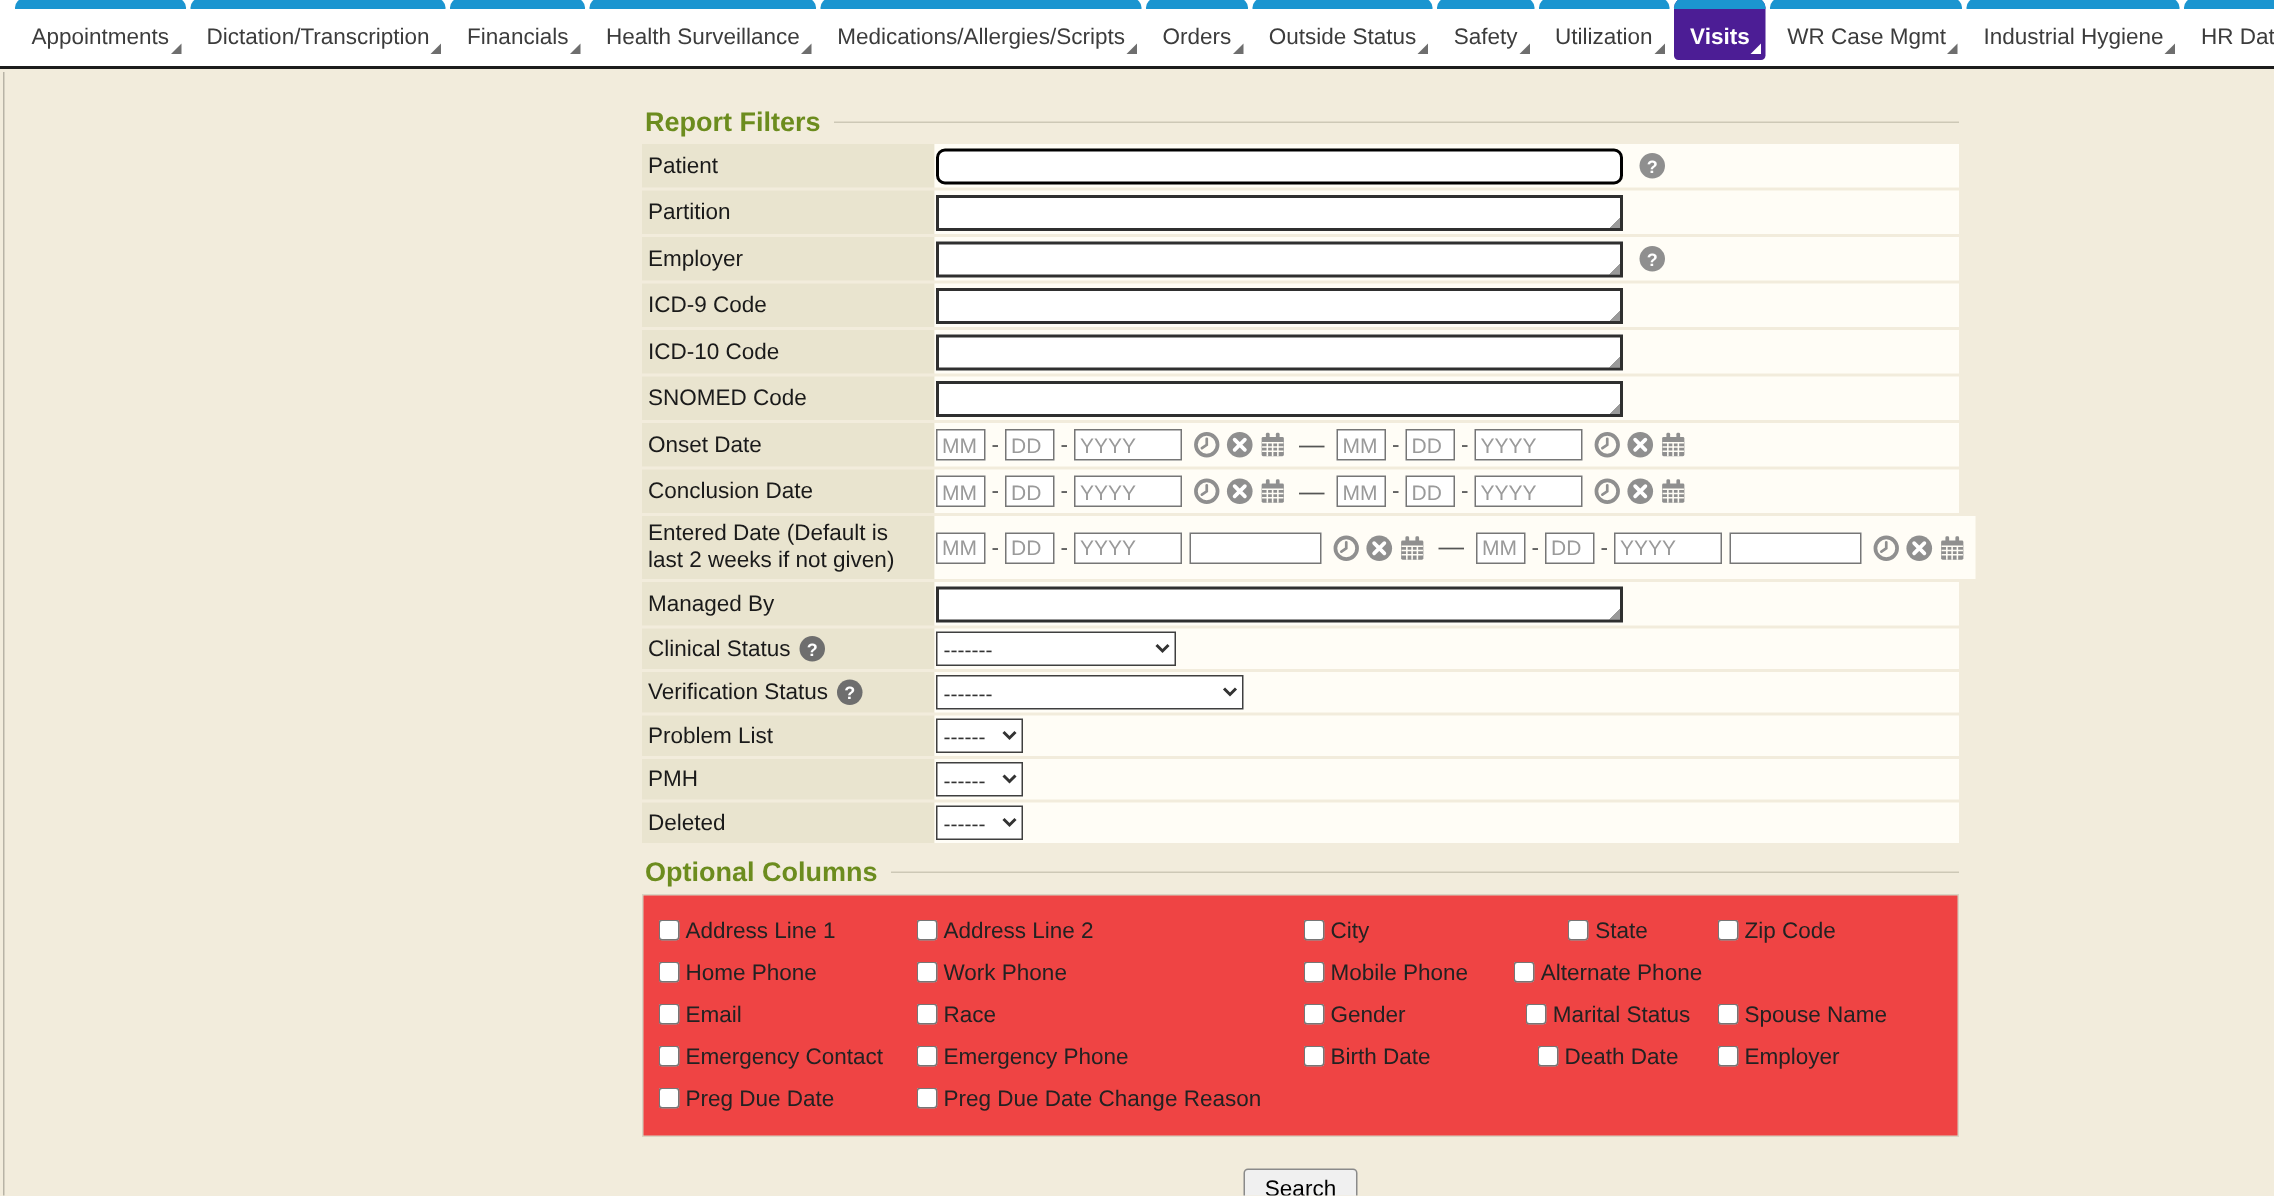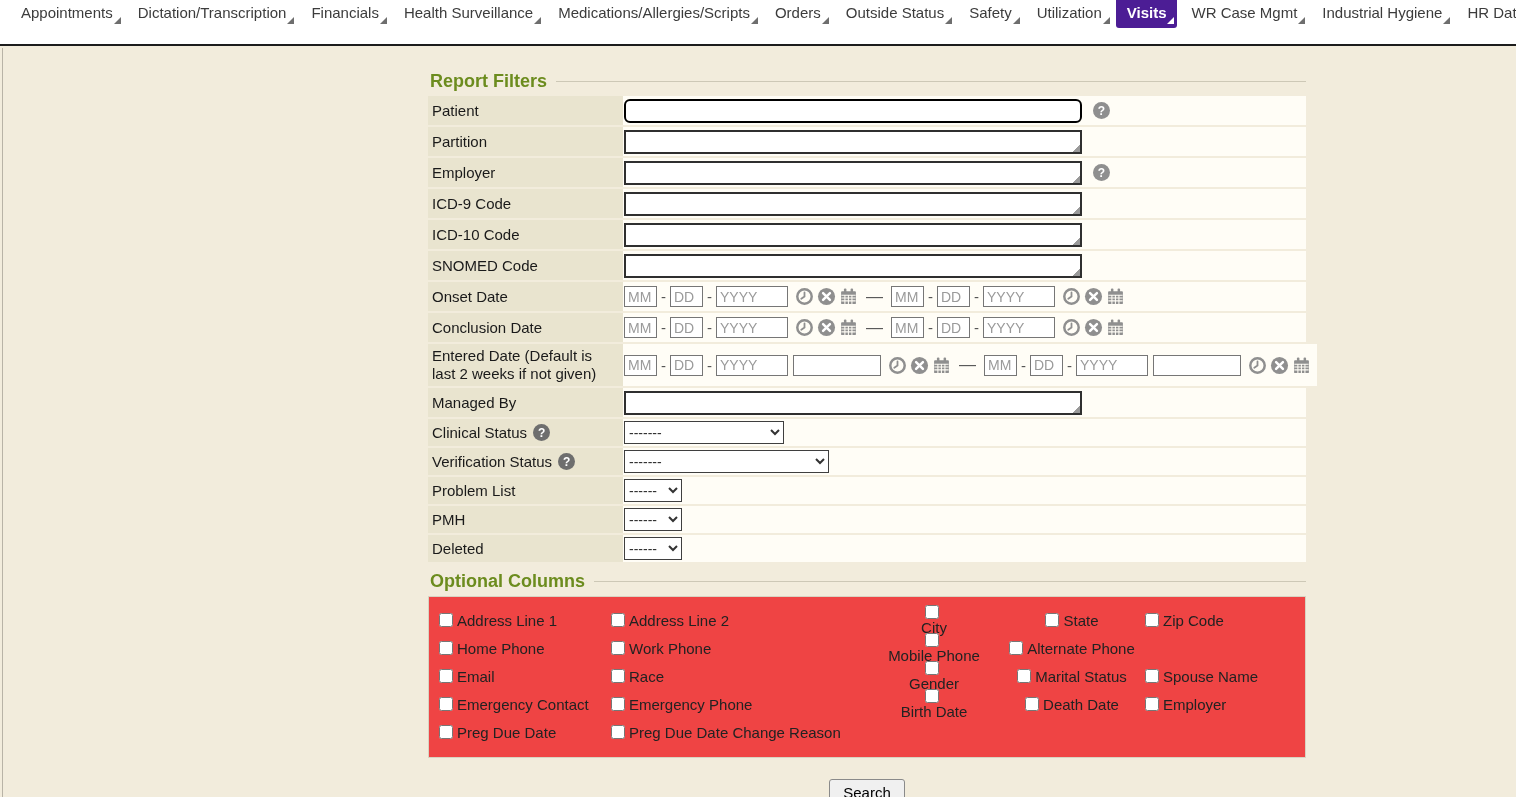--- a/index.html
+++ b/index.html
@@ -8,21 +8,21 @@
     width:1516px; height:797px; overflow:hidden;
     background:#f2ecdc;
     font-family:"Liberation Sans", sans-serif;
     color:#1a1a1a;
   }
 
   
   .tabbar {
     background:#fff;
     border-bottom:2px solid #1c1c1c;
-    padding:3px 0 16px 10px;
+    padding:3px 0 4px 10px;
     display:flex; gap:3px; align-items:flex-end;
     height:46px; white-space:nowrap;
   }
   .tab {
     position:relative;
     background:#fff;
     border-radius:6px 6px 3px 3px;
     height:41px;
     padding:9px 11px 0 11px;
     display:flex; align-items:center;
@@ -112,21 +112,21 @@
   .sel-sm  { width:58px; }
 
   
   .optbox {
     background:#ef4444; border:1px solid #d8d3c2;
     padding:9px 8px 11px 10px; margin-top:2px;
   }
   .optrow { display:flex; align-items:center; height:28px; }
   .oc { display:flex; align-items:center; font-size:15px; color:#222; }
   .oc input[type=checkbox] { width:14px; height:14px; margin:0 4px 0 0; accent-color:#fff; }
-  .c1 { width:172px; } .c2 { width:258px; } .c3 { width:130px;flex-direction:column; } .c4 { width:146px;justify-content:center; } .c5 { flex:1; }
+  .c1 { width:172px; } .c2 { width:258px; } .c3 { width:130px; } .c4 { width:146px;justify-content:center; } .c5 { flex:1; }
 
   
   .searchwrap { width:878px; margin:21px 0 0 428px; text-align:center; }
   .searchbtn {
     font:15px "Liberation Sans", sans-serif;
     padding:4px 13px; background:#f0f0f0;
     border:1px solid #8a8a8a; border-radius:3px; color:#000; cursor:pointer;
   }
 </style>
 </head>

